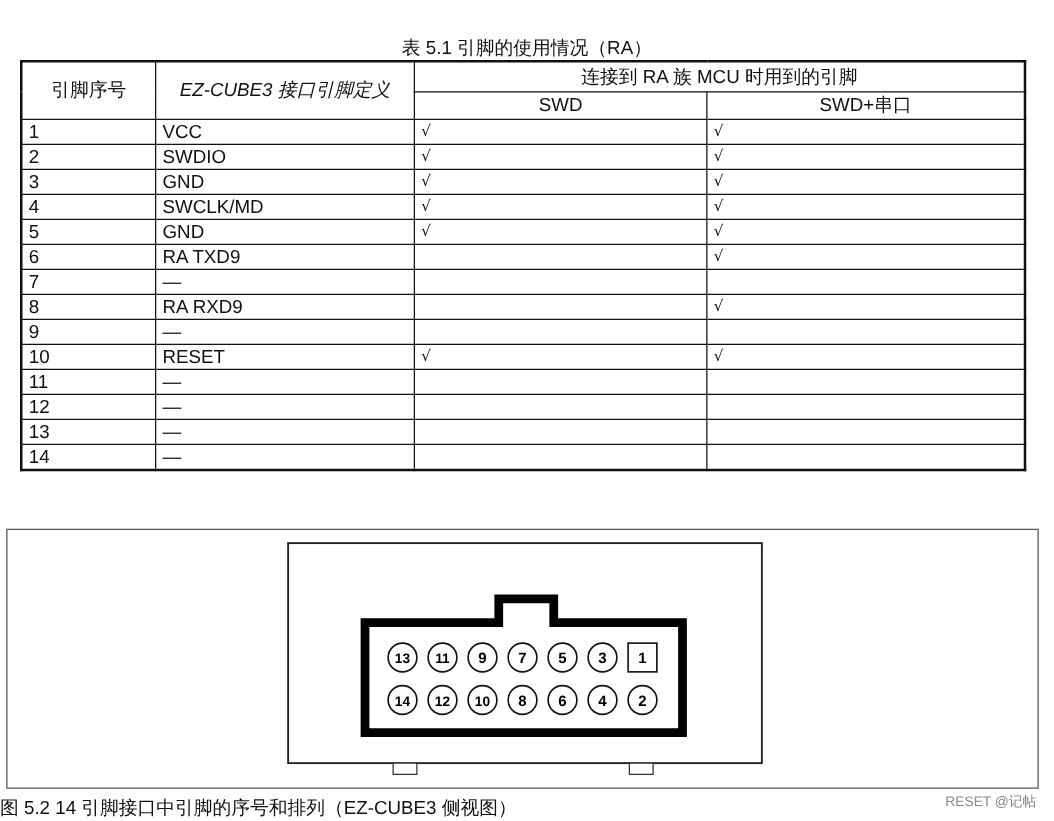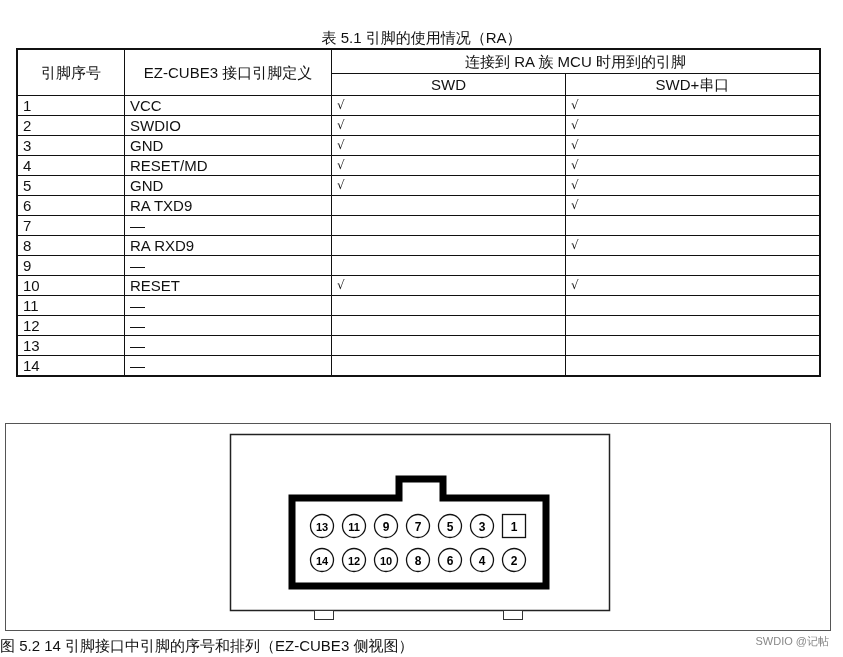--- a/index.html
+++ b/index.html
@@ -6,21 +6,21 @@
     body { width:843px; height:657px; position:relative; overflow:hidden;
            font-family:"Liberation Sans", "DejaVu Sans", sans-serif; color:#111; }
     .table-title { position:absolute; left:0; width:843px; top:14px; text-align:center;
                    font-size:15px;margin-top:15px; }
     table.pins { position:absolute; left:16px; top:48px; width:805px; border-collapse:collapse;
                  font-size:15px; }
     table.pins td, table.pins th { border:1.5px solid #111; padding:0 0 0 5px; height:19px;
                  line-height:19px; font-weight:normal; text-align:left; }
     table.pins th { text-align:center; padding:0; }
     table.pins { border:2.5px solid #111;padding-left:37px; }
-    .c1 { width:106px; } .c2 { width:206px; } .c3 { width:233px; }
+    .c1 { width:106px; } .c2 { width:206px;font-style:italic; } .c3 { width:233px; }
     .chk { font-family:"DejaVu Serif", serif; font-size:12px; }
     .figure-box { position:absolute; left:5px; top:423px; width:826px; height:208px;
                   border:1.5px solid #555; box-sizing:border-box; }
     .fig-caption { position:absolute; left:0; width:843px; top:637px; text-align:left; font-size:15px; }
     .watermark { position:absolute; right:14px; top:634px; font-size:11px; color:#888; }
     svg.connector { position:absolute; left:0; top:0; }
   </style>
 </head>
 <body>
 
@@ -52,21 +52,21 @@
         <td class="chk">√</td>
       </tr>
       <tr>
         <td>3</td>
         <td>GND</td>
         <td class="chk">√</td>
         <td class="chk">√</td>
       </tr>
       <tr>
         <td>4</td>
-        <td>RESET/MD</td>
+        <td>SWCLK/MD</td>
         <td class="chk">√</td>
         <td class="chk">√</td>
       </tr>
       <tr>
         <td>5</td>
         <td>GND</td>
         <td class="chk">√</td>
         <td class="chk">√</td>
       </tr>
       <tr>
@@ -187,13 +187,13 @@
         <text x="482" y="564.5" text-anchor="middle" font-size="12" font-weight="bold" font-family="Liberation Sans, sans-serif">4</text>
       </g>
       <g>
         <circle cx="514" cy="560" r="11.5" fill="#fff" stroke="#111" stroke-width="1.3"></circle>
         <text x="514" y="564.5" text-anchor="middle" font-size="12" font-weight="bold" font-family="Liberation Sans, sans-serif">2</text>
       </g>
     </g>
 </svg>
 
 <div class="fig-caption">图 5.2 14 引脚接口中引脚的序号和排列（EZ-CUBE3 侧视图）</div>
-<div class="watermark">SWDIO @记帖</div>
+<div class="watermark">RESET @记帖</div>
 
 </body></html>

